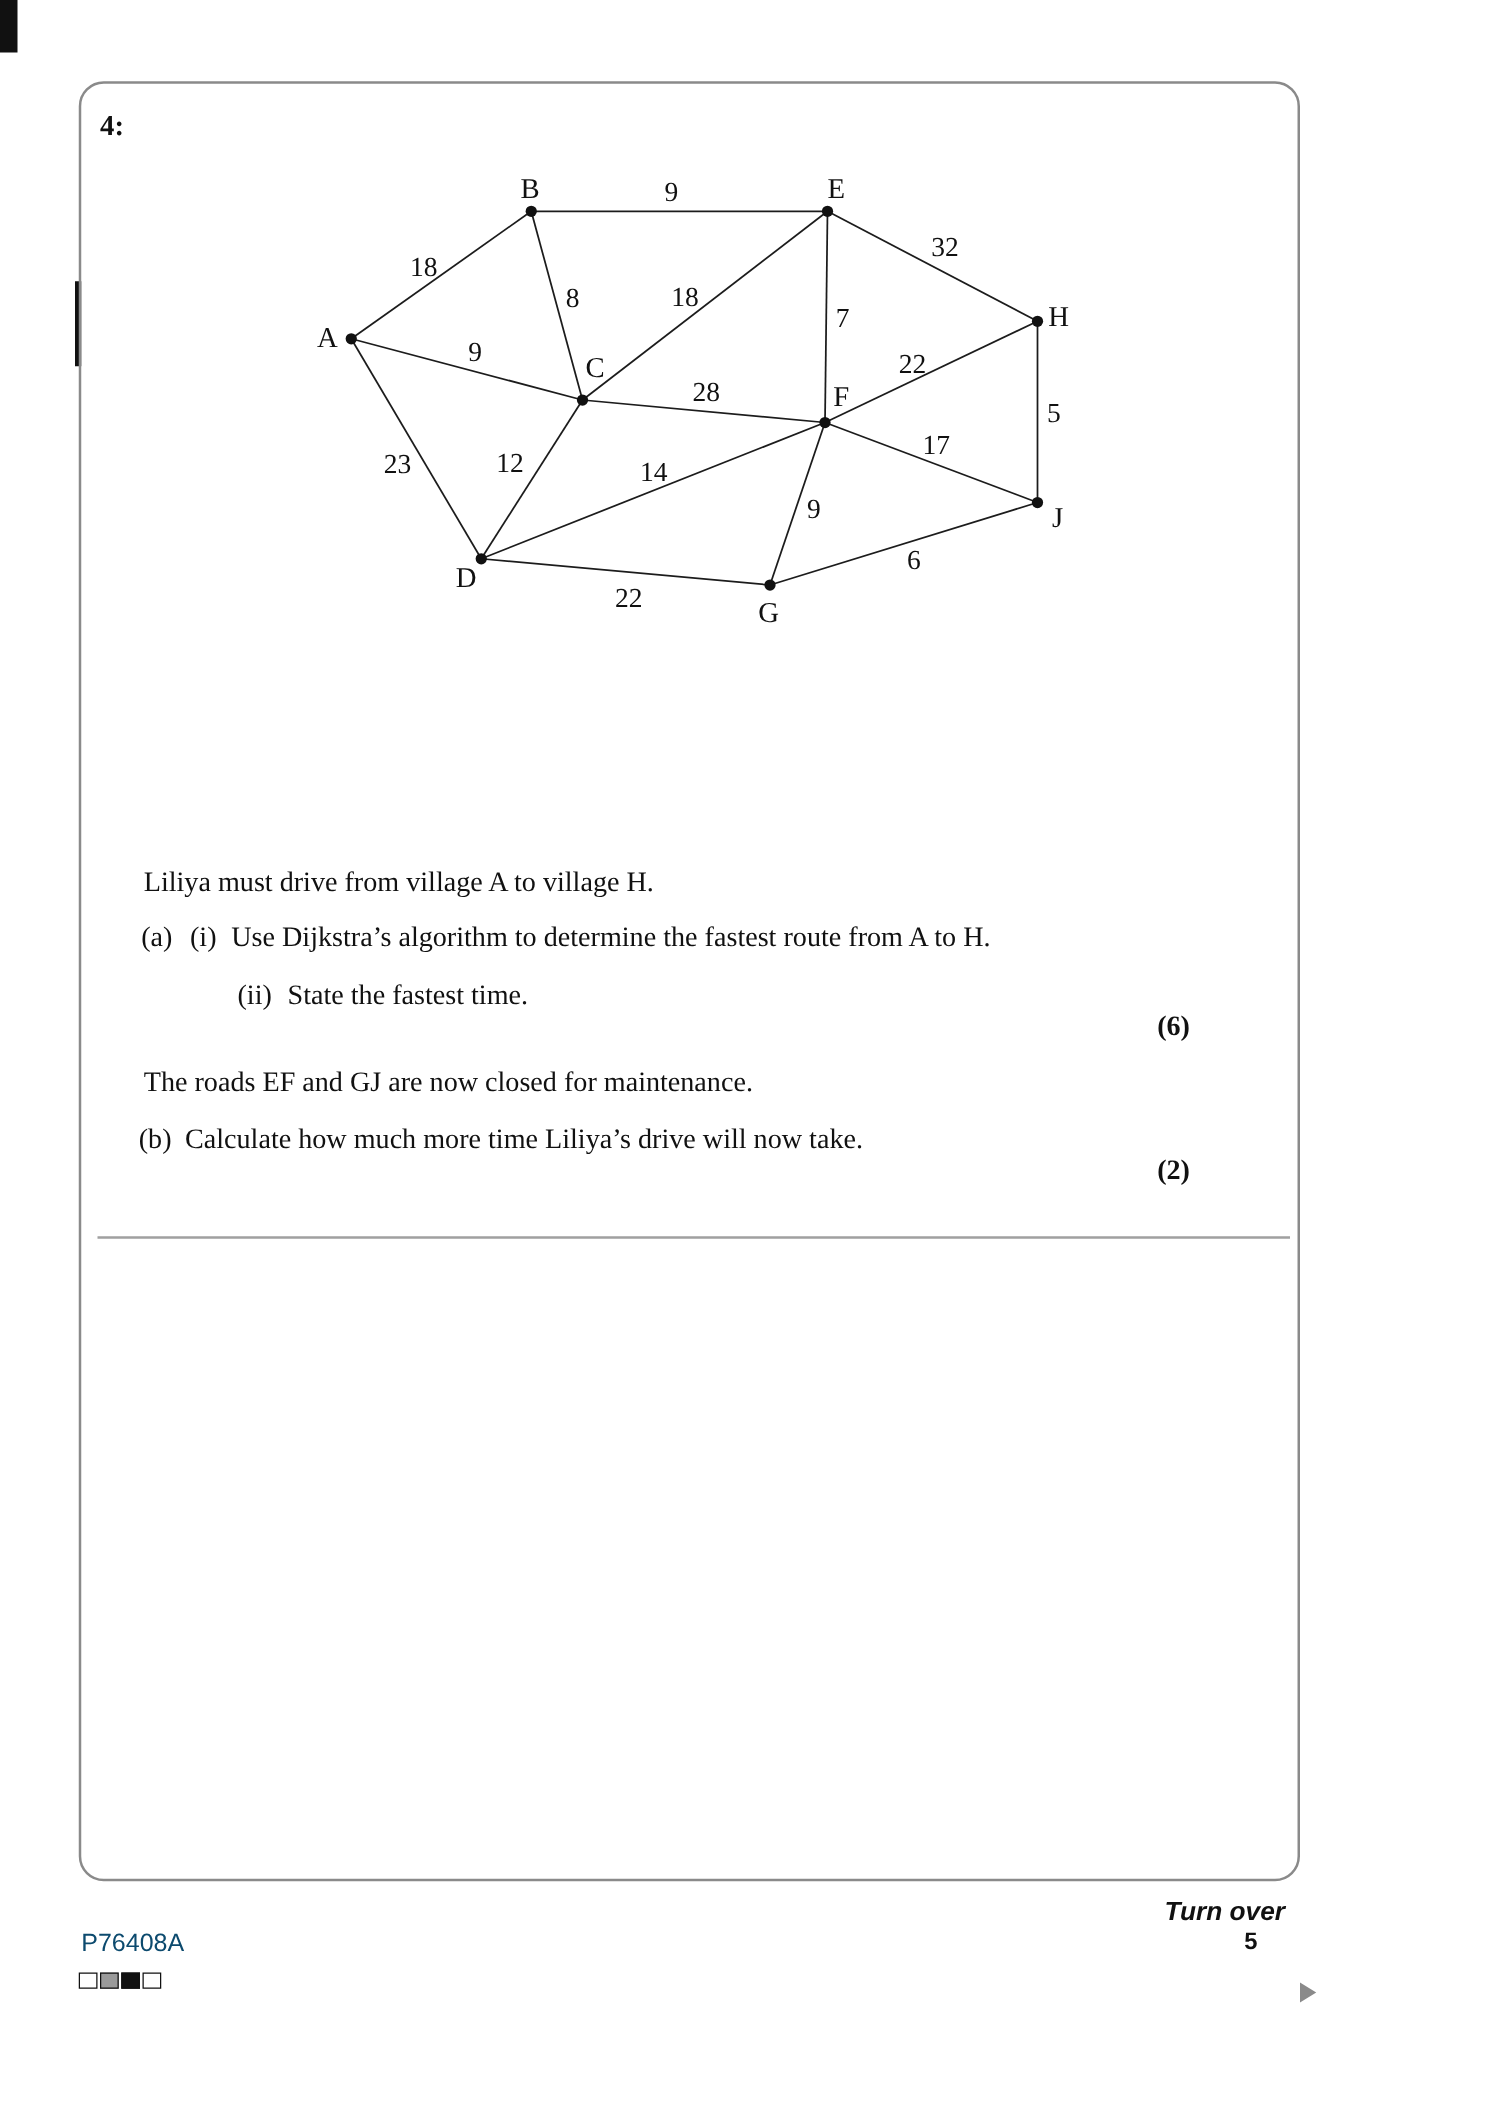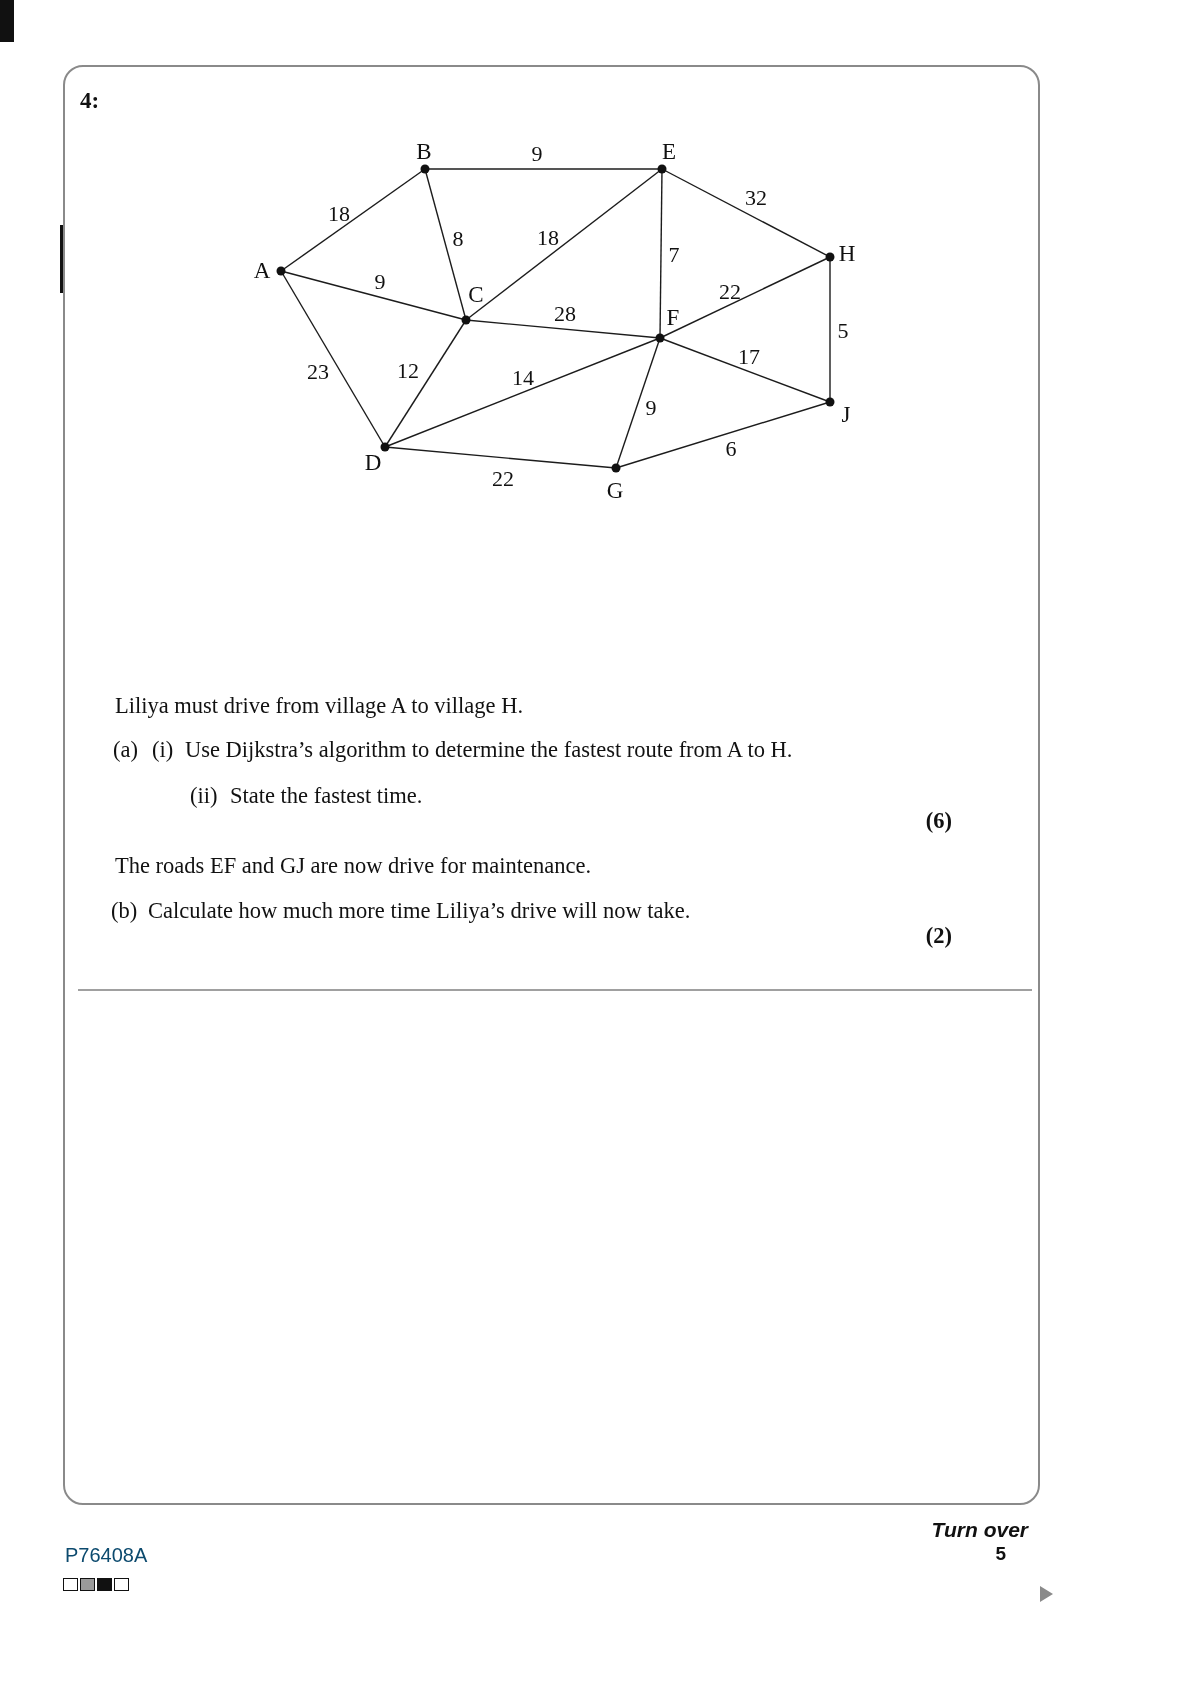--- a/index.html
+++ b/index.html
@@ -173,21 +173,21 @@
     <span>Use Dijkstra’s algorithm to determine the fastest route from A to H.</span>
   </div>
 
   <div class="row row-aii">
     <span class="lbl-ii">(ii)</span>
     <span>State the fastest time.</span>
   </div>
 
   <div class="marks marks-a">(6)</div>
 
-  <div class="para closed">The roads EF and GJ are now drive for maintenance.</div>
+  <div class="para closed">The roads EF and GJ are now closed for maintenance.</div>
 
   <div class="row row-b">
     <span class="lbl-b">(b)</span>
     <span>Calculate how much more time Liliya’s drive will now take.</span>
   </div>
 
   <div class="marks marks-b">(2)</div>
 
 
   <div class="divider"></div>

